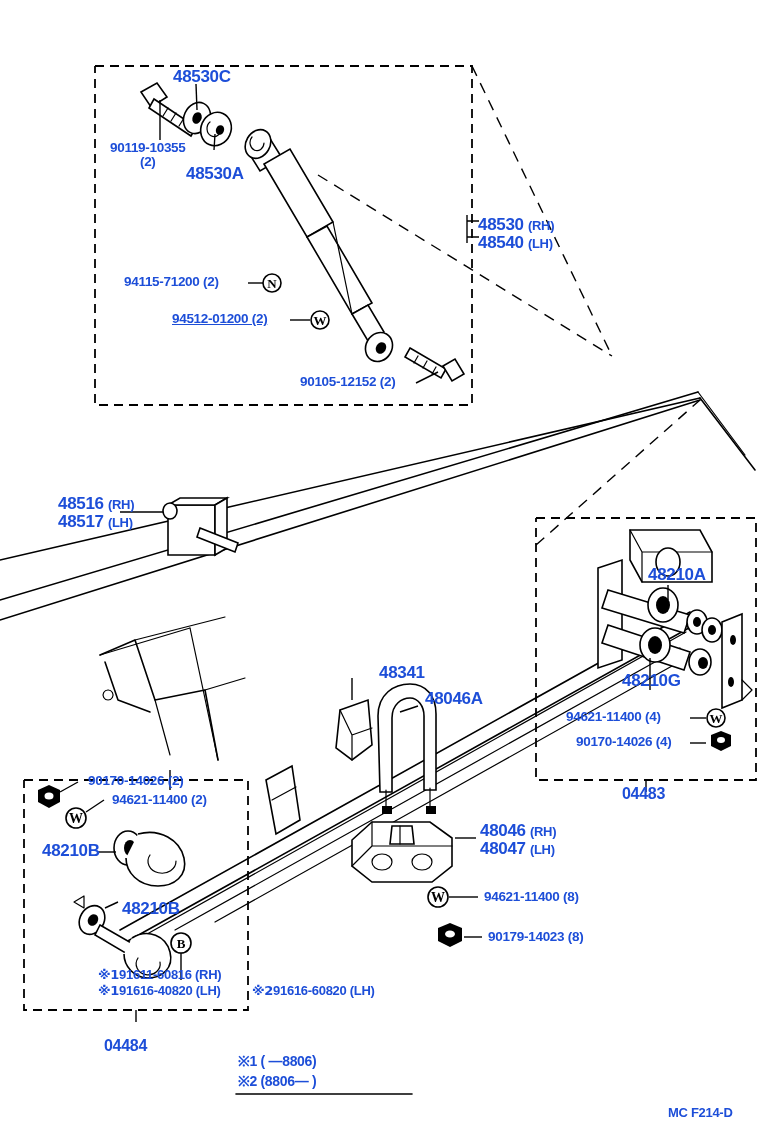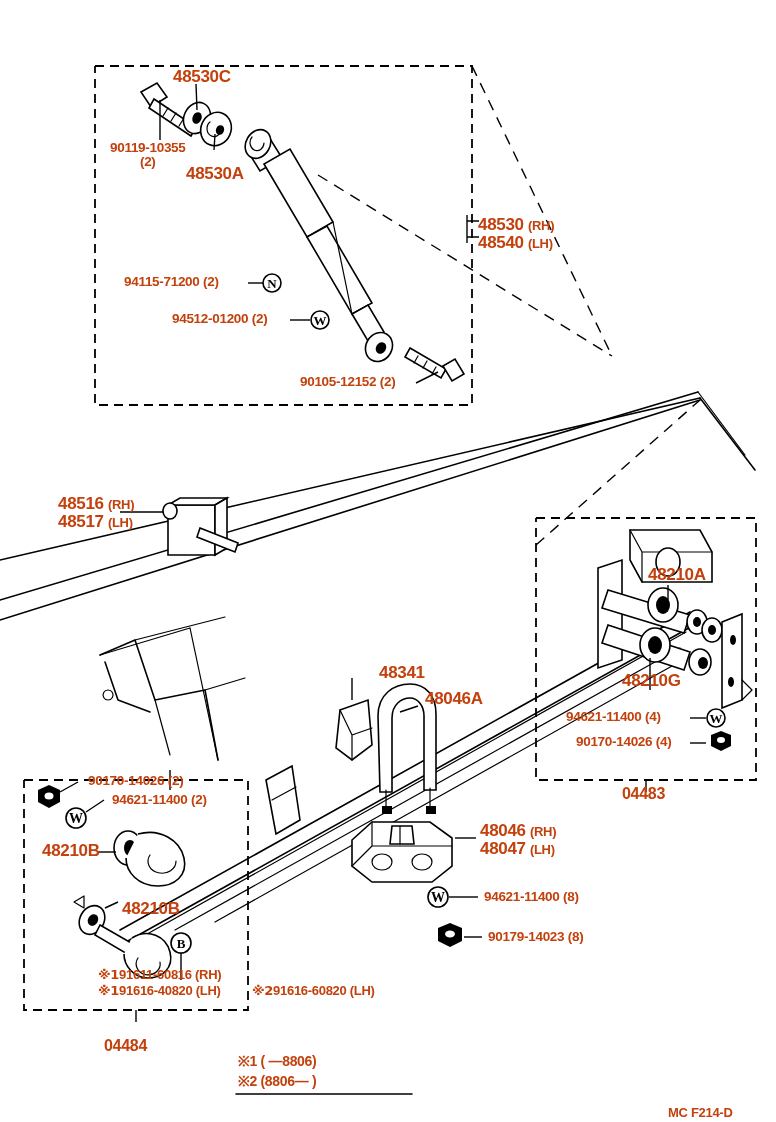--- a/index.html
+++ b/index.html
@@ -21,21 +21,21 @@
     position: absolute;
     left: 0;
     top: 0;
     width: 776px;
     height: 1122px;
   }
   .lbl {
     position: absolute;
     font-family: "Liberation Sans", sans-serif;
     font-weight: bold;
-    color: #c2410c;
+    color: #1d4ed8;
     white-space: nowrap;
     letter-spacing: -0.3px;
     line-height: 1.05;
   }
   .lbl-pn {            
     font-size: 17px;
   }
   .lbl-sm {            
     font-size: 13.5px;
   }
@@ -306,21 +306,21 @@
 
   <div class="lbl lbl-sm two-line" style="left:110px; top:141px;">
     <div>90119-10355</div>
     <div style="text-align:center;">(2)</div>
   </div>
 
   <div class="lbl lbl-pn" style="left:186px; top:165px;">48530A</div>
 
   <div class="lbl lbl-sm" style="left:124px; top:275px;">94115-71200 (2)</div>
 
-  <div class="lbl lbl-sm" style="left:172px; top:312px;">94512-01200 (2)</div>
+  <div class="lbl lbl-sm" style="left:172px; top:312px;text-decoration:underline;">94512-01200 (2)</div>
 
   <div class="lbl lbl-sm" style="left:300px; top:375px;">90105-12152 (2)</div>
 
   <div class="lbl" style="left:478px; top:216px;">
     <div>
       <span class="lbl-pn">48530</span>
       <span class="lbl-side">(RH)</span>
     </div>
     <div>
       <span class="lbl-pn">48540</span>

